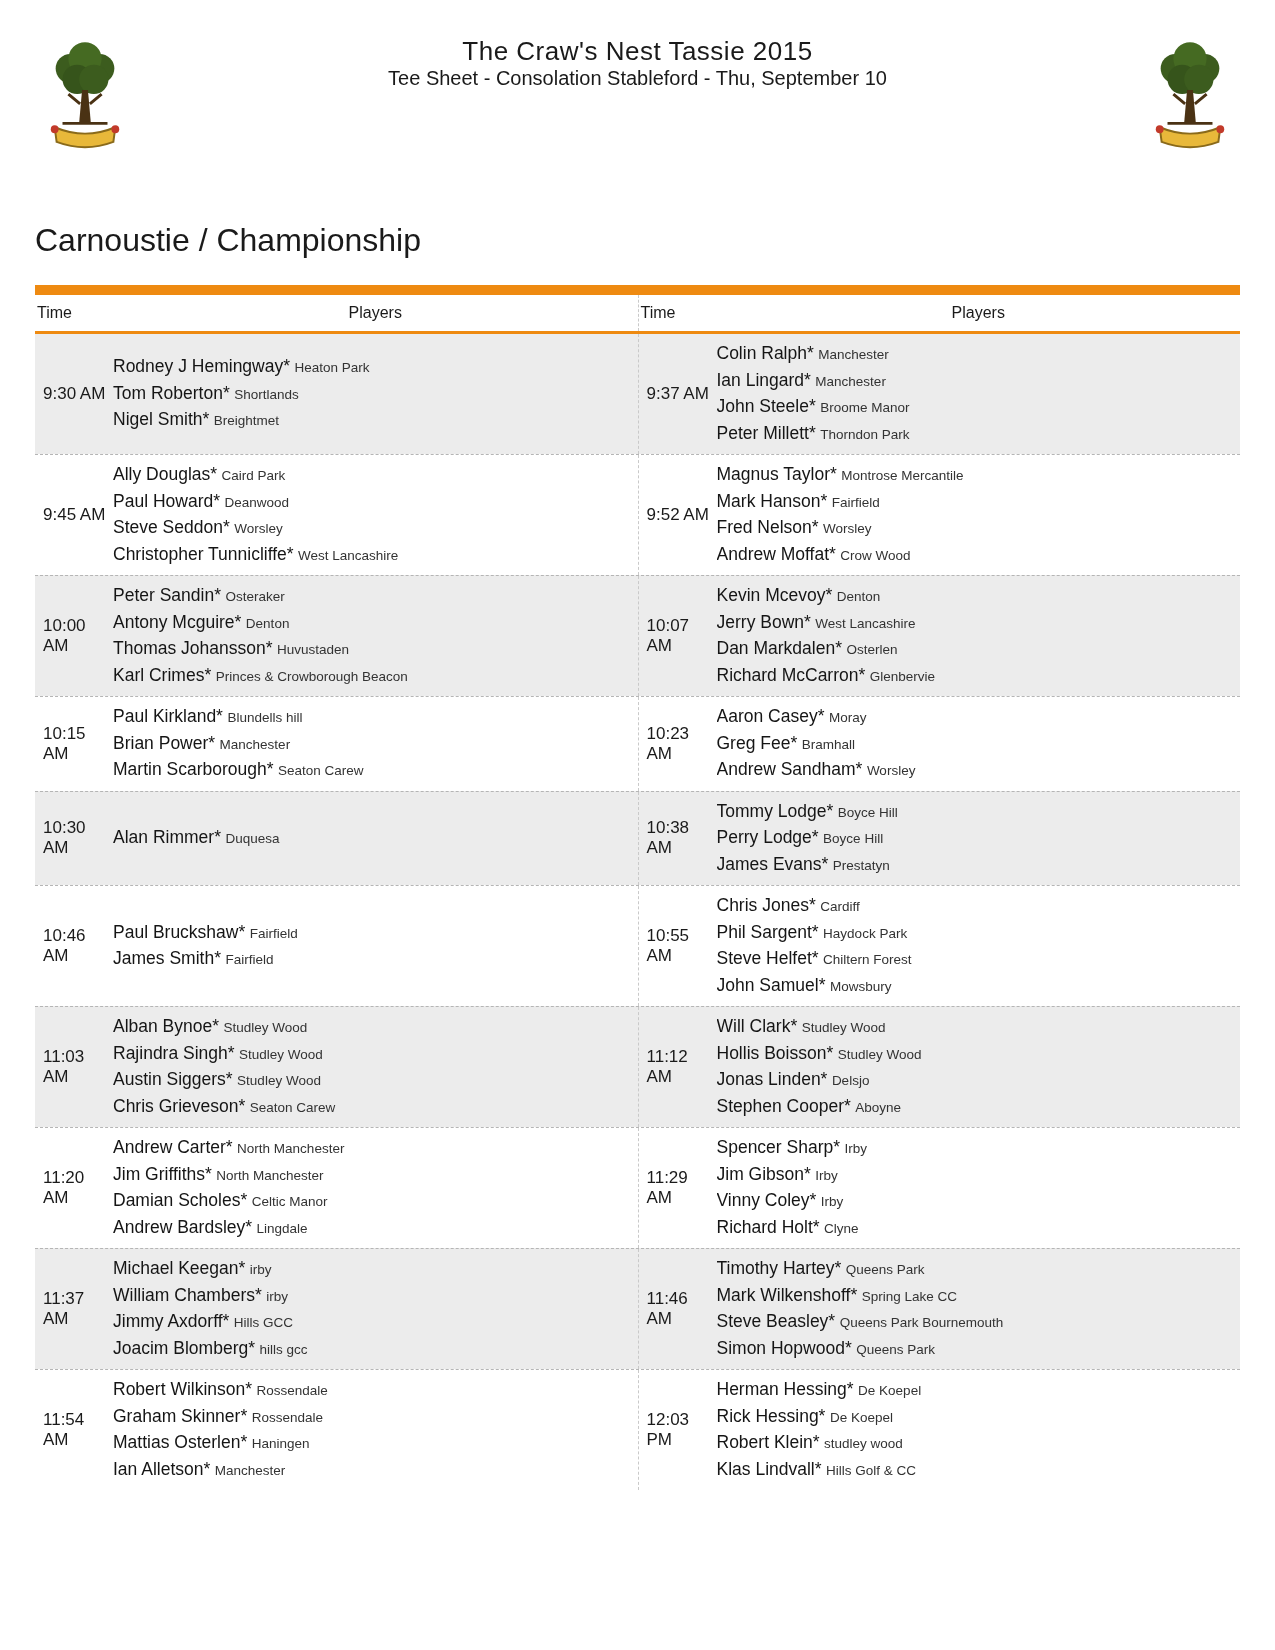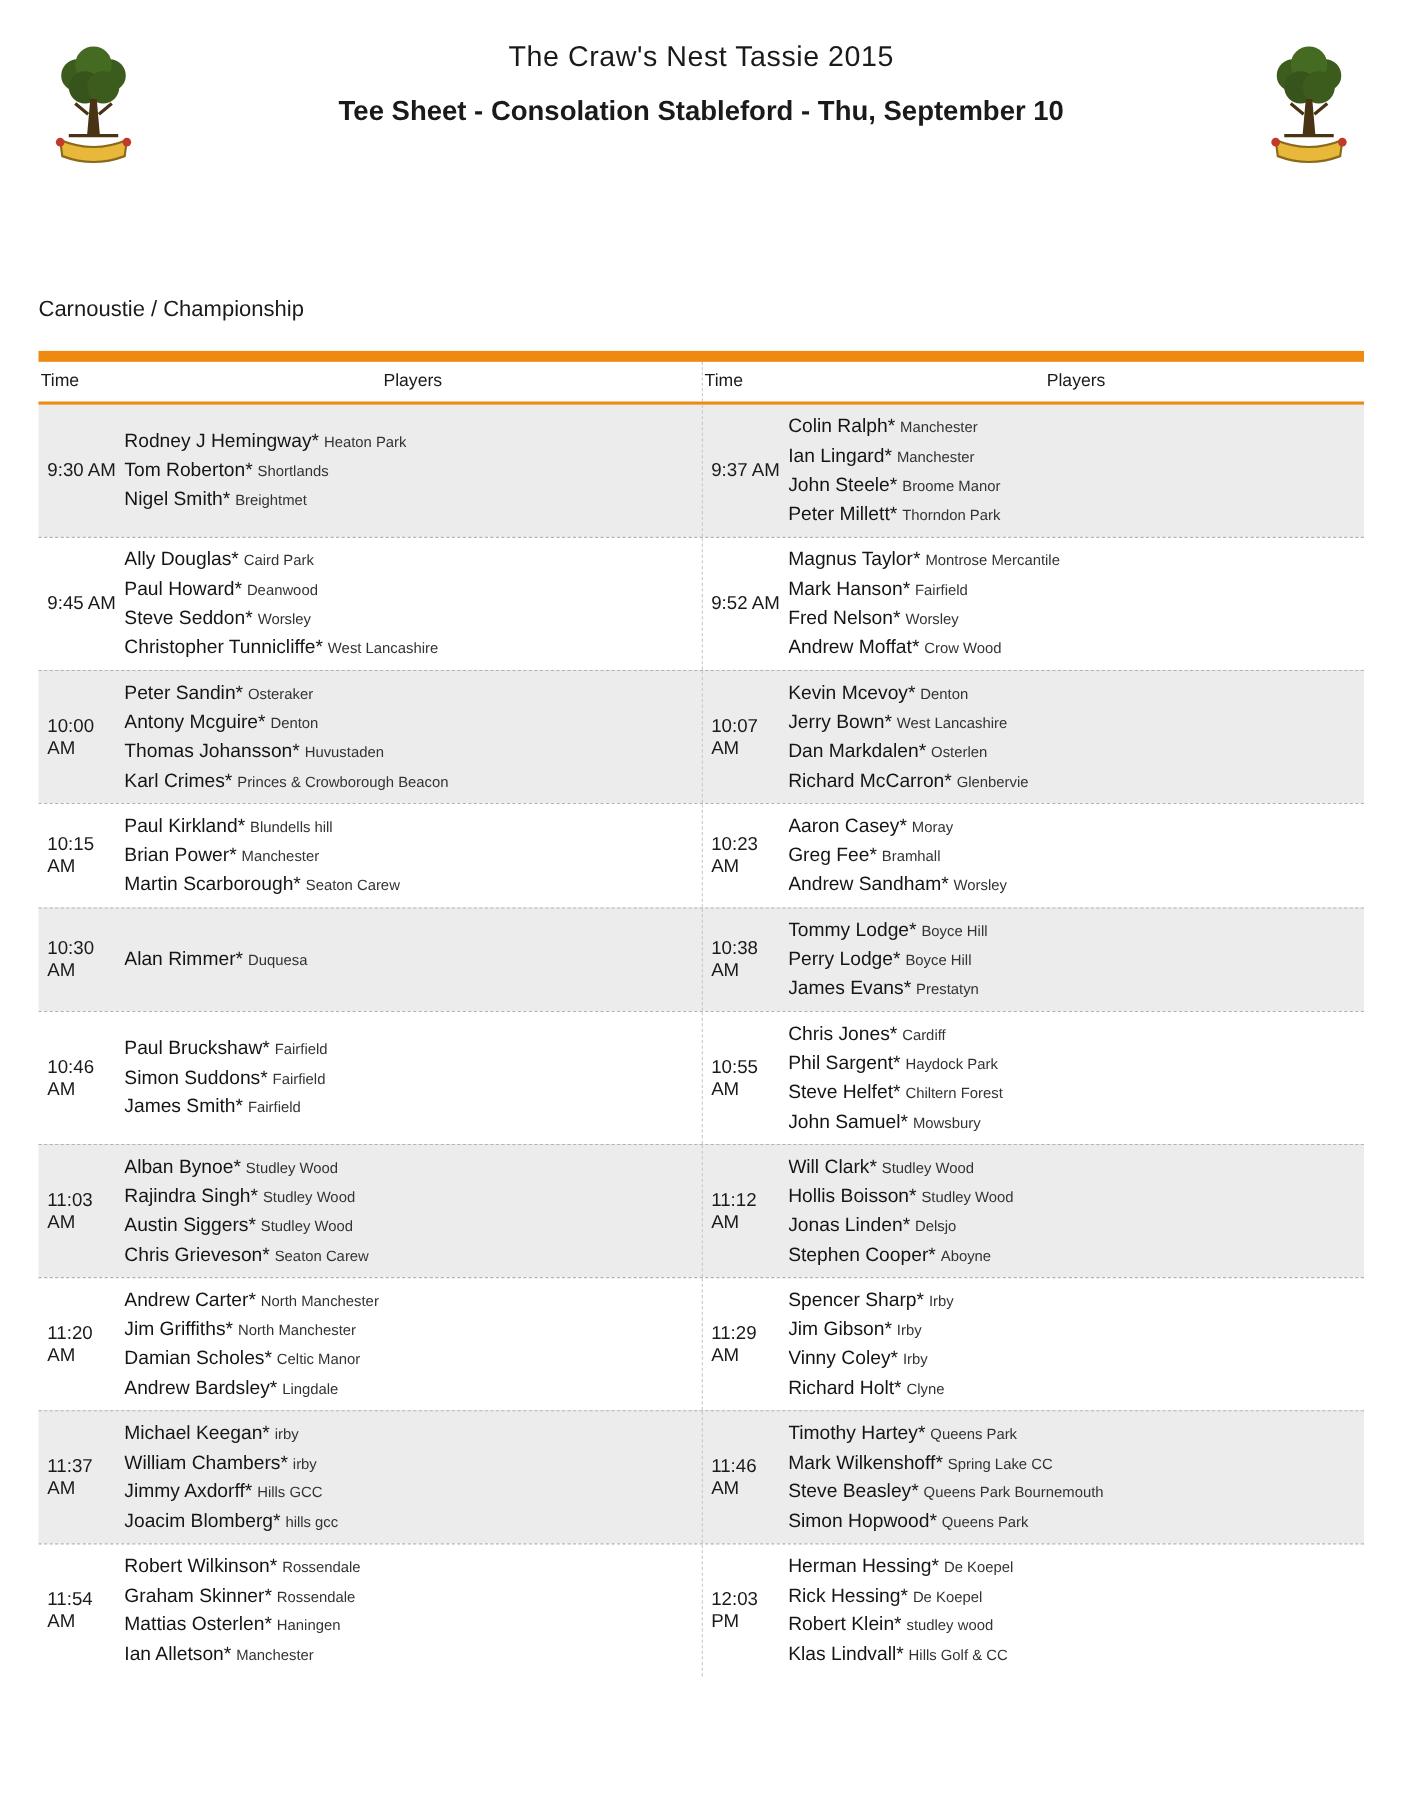--- a/index.html
+++ b/index.html
@@ -9,27 +9,27 @@
     height: 1650px;
     background: #ffffff;
     font-family: "Liberation Sans", sans-serif;
     color: #1a1a1a;
   }
   .page { padding: 28px 35px 0 35px; }
 
   
   .doc-header { position: relative; text-align: center; min-height: 150px; padding-top: 8px; }
   .doc-title { font-size: 26px; font-weight: 400; letter-spacing: 0.5px; }
-  .doc-subtitle { font-size: 25px; font-weight: 700; margin-top: 20px; }
+  .doc-subtitle { font-size: 20px; font-weight: 400; }
   .crest { position: absolute; top: 6px; width: 88px; height: 122px; }
   .crest.left { left: 6px; }
   .crest.right { right: 6px; }
 
   
-  .section-title { font-size: 20px; font-weight: 400; margin-top: 92px; }
+  .section-title { font-size: 32px; font-weight: 400; margin-top: 44px; }
 
   
   .tee-table { margin-top: 26px; }
   .accent-bar { height: 10px; background: var(--accent, #EE8A11); }
   .header-row { display: flex; border-bottom: 3px solid var(--accent, #EE8A11); background: #fff; }
   .half { width: 50%; display: flex; min-width: 0; }
   .header-row .half.rhalf, .body .half.rhalf { border-left: 1px dashed #c9c9c9; }
   .time-head { width: 78px; flex: 0 0 78px; padding: 9px 0 9px 2px; font-size: 16px; }
   .players-head { flex: 1; text-align: center; padding: 9px 0; font-size: 16px; }
 
@@ -188,21 +188,20 @@
               <div class="player-line"><span class="player-name">Perry Lodge*</span> <span class="player-club">Boyce Hill</span></div>
               <div class="player-line"><span class="player-name">James Evans*</span> <span class="player-club">Prestatyn</span></div>
             </div>
           </div>
         </div>
         <div class="row">
           <div class="half lhalf">
             <div class="cell-time">10:46 AM</div>
             <div class="cell-players">
               <div class="player-line"><span class="player-name">Paul Bruckshaw*</span> <span class="player-club">Fairfield</span></div>
-              <div class="player-line"><span class="player-name">Simon Suddons*</span> <span class="player-club">Fairfield</span></div>
               <div class="player-line"><span class="player-name">James Smith*</span> <span class="player-club">Fairfield</span></div>
             </div>
           </div>
           <div class="half rhalf">
             <div class="cell-time">10:55 AM</div>
             <div class="cell-players">
               <div class="player-line"><span class="player-name">Chris Jones*</span> <span class="player-club">Cardiff</span></div>
               <div class="player-line"><span class="player-name">Phil Sargent*</span> <span class="player-club">Haydock Park</span></div>
               <div class="player-line"><span class="player-name">Steve Helfet*</span> <span class="player-club">Chiltern Forest</span></div>
               <div class="player-line"><span class="player-name">John Samuel*</span> <span class="player-club">Mowsbury</span></div>

